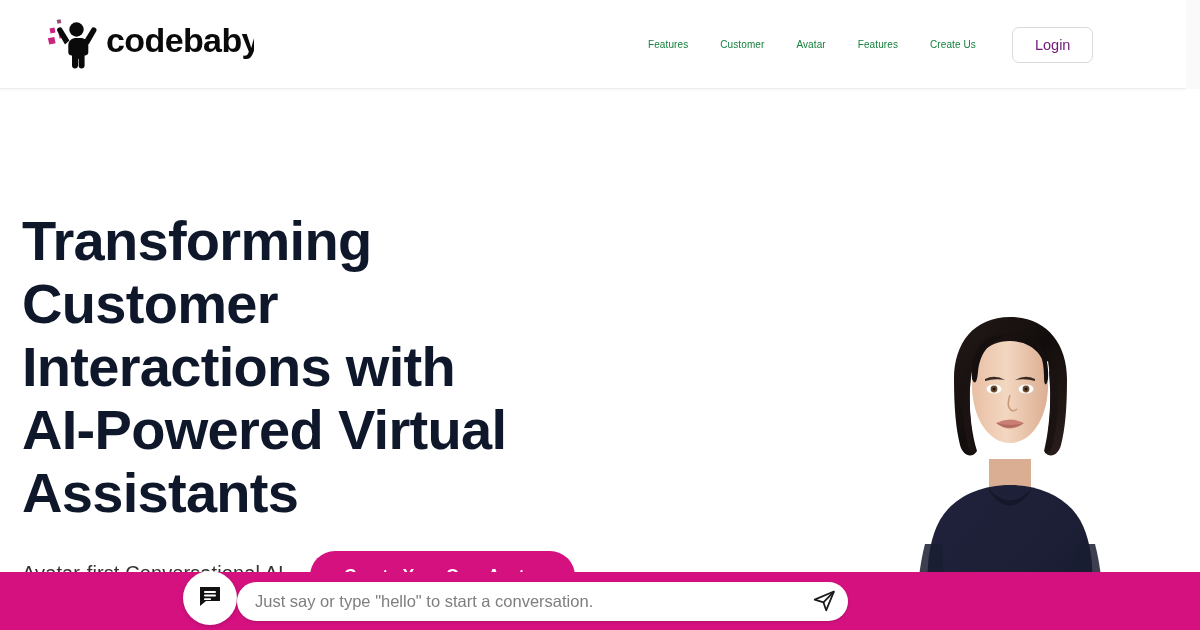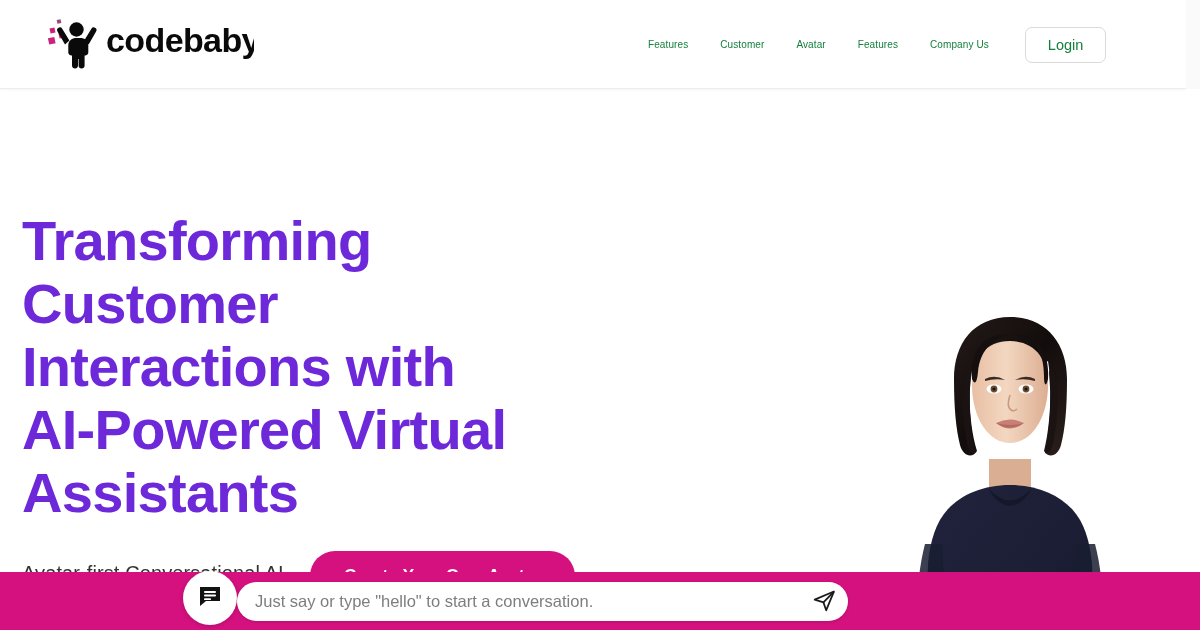--- a/index.html
+++ b/index.html
@@ -55,21 +55,21 @@
     text-decoration:none;
     padding:6px 16px;
     white-space:nowrap;
     cursor:pointer;
   }
   .login-btn {
     margin-left:20px;
     border:1px solid #d9d9d9;
     border-radius:7px;
     background:#ffffff;
-    color:#15803d;
+    color:#701a75;
     font-size:14.5px;
     font-family:"Liberation Sans", sans-serif;
     padding:9px 22px;
     cursor:pointer;
     white-space:nowrap;
   }
 
   
   .hero {
     position:absolute;
@@ -79,21 +79,21 @@
   }
   .hero-copy {
     position:absolute;
     left:22px; top:120px;
     width:620px;
   }
   .hero-title {
     font-size:56px;
     line-height:63px;
     font-weight:700;
-    color:#6d28d9;
+    color:#0f172a;
     letter-spacing:-0.7px;
     white-space:pre-line;
   }
   .hero-subtitle {
     margin-top:38px;
     font-size:20px;
     color:#333333;
     letter-spacing:.1px;
     white-space:nowrap;
   }
@@ -208,21 +208,21 @@
           <text x="0" y="30" font-family="Liberation Sans, sans-serif" font-size="34" font-weight="700" fill="#0a0a0a" letter-spacing="-0.6">codebaby</text>
         </svg>
       </span>
     </a>
 
     <nav class="main-nav">
       <a class="nav-link" href="#">Features</a>
       <a class="nav-link" href="#">Customer</a>
       <a class="nav-link" href="#">Avatar</a>
       <a class="nav-link" href="#">Features</a>
-      <a class="nav-link" href="#">Company Us</a>
+      <a class="nav-link" href="#">Create Us</a>
       <button class="login-btn">Login</button>
     </nav>
   </header>
   <div class="header-right-gutter"></div>
 
   <section class="hero">
 
     <div class="hero-copy">
       <h1 class="hero-title">Transforming
 Customer

